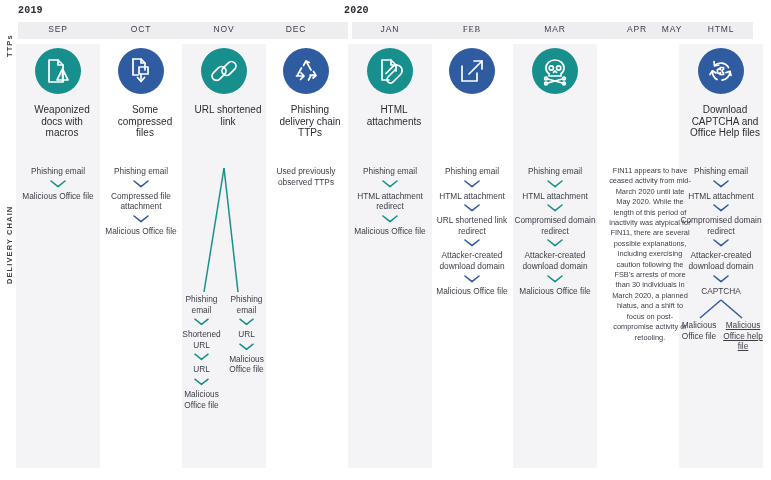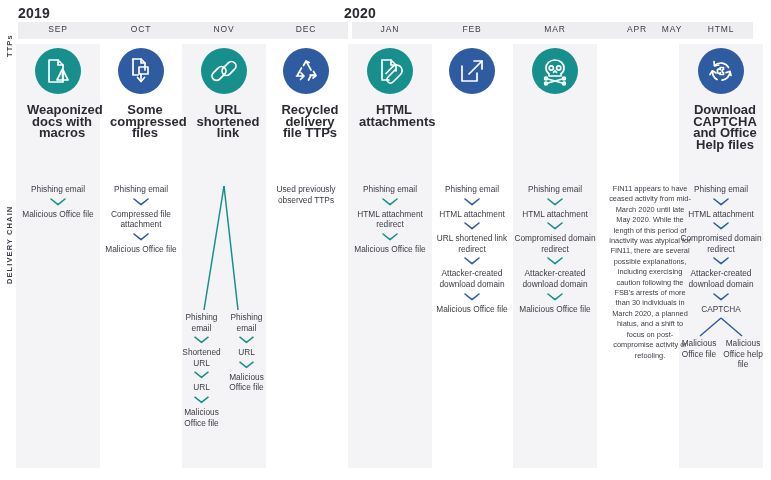--- a/index.html
+++ b/index.html
@@ -31,24 +31,25 @@
     transform: rotate(180deg);
     white-space: nowrap;
   }
   #axis-ttps { top: 26px; height: 40px; }
   #axis-chain { top: 150px; height: 190px; }
 
   
   .year {
     position: absolute;
     top: 5px;
-    font-size: 14px;
+    font-size: 10px;
     font-weight: 700;
     color: #2b2b33;
     letter-spacing: 0.2px;
+    font-family: Liberation Mono, monospace;
   }
   #year-2019 { left: 18px; }
   #year-2020 { left: 344px; }
 
   
   .month-band {
     position: absolute;
     top: 22px; height: 17px;
     background: #eeeef1;
   }
@@ -81,32 +82,32 @@
     text-align: center;
   }
   .ttp-icon {
     width: 46px; height: 46px;
     border-radius: 50%;
     margin: 0 auto 10px auto;
     display: flex; align-items: center; justify-content: center;
   }
   .ttp-icon svg { display: block; }
   .ttp-text {
-    font-size: 13px;
-    font-weight: 700;
+    font-size: 10px;
+    font-weight: 400;
     line-height: 11.5px;
     color: #2b2b33;
     padding: 0 3px;
     margin-left: 8px;
   }
 
   
   .chain-col {
     position: absolute;
-    top: 184px;
+    top: 166px;
     text-align: center;
   }
   .chain-node {
     font-size: 8.3px;
     line-height: 10.6px;
     color: #3c3c46;
     margin: 0 auto;
   }
   .chain-arrow {
     display: block;
@@ -145,23 +146,23 @@
       <div class="col-band" style="left: 16px; width: 84px;"></div>
       <div class="col-band" style="left: 182px; width: 84px;"></div>
       <div class="col-band" style="left: 348px; width: 84px;"></div>
       <div class="col-band" style="left: 513px; width: 84px;"></div>
       <div class="col-band" style="left: 679px; width: 84px;"></div>
     </div>
   <div id="month-labels">
       <div class="month-label" style="left: 58px;">SEP</div>
       <div class="month-label" style="left: 141px;">OCT</div>
       <div class="month-label" style="left: 224px;">NOV</div>
-      <div class="month-label" style="left: 306px;">DEC</div>
+      <div class="month-label" style="left: 296px;">DEC</div>
       <div class="month-label" style="left: 390px;">JAN</div>
-      <div class="month-label" style="left: 472px;">FEB</div>
+      <div class="month-label" style="left: 472px; font-family: Liberation Serif, serif;">FEB</div>
       <div class="month-label" style="left: 555px;">MAR</div>
       <div class="month-label" style="left: 637px;">APR</div>
       <div class="month-label" style="left: 672px;">MAY</div>
       <div class="month-label" style="left: 721px;">HTML</div>
     </div>
   <div id="ttp-row">
       <div class="ttp-cell" style="left: 16px; width: 84px;">
         <div class="ttp-icon" style="background: rgb(23, 144, 141);">
           <svg width="30" height="30" viewBox="0 0 30 30">
             <g fill="none" stroke="#ffffff" stroke-width="1.7" stroke-linecap="round" stroke-linejoin="round">
@@ -205,21 +206,21 @@
         <div class="ttp-icon" style="background: rgb(47, 92, 160);">
           <svg width="30" height="30" viewBox="0 0 30 30">
             <g fill="none" stroke="#ffffff" stroke-width="1.7" stroke-linecap="round" stroke-linejoin="round">
         <path d="M15 5 L20 14 M12.5 9.5 L15 5 L18.2 6.5"></path>
         <path d="M24 19 L19 19 M22.5 15.5 L25 19.5 L22 22"></path>
         <path d="M24.5 19.5 L20 19.5 L17.5 24"></path>
         <path d="M6 20 L10.5 12 M5.5 20 L13 20 M9.5 23.5 L13 20 L10 16.8"></path>
       </g>
           </svg>
         </div>
-        <div class="ttp-text">Recycled delivery file TTPs</div>
+        <div class="ttp-text">Phishing delivery chain TTPs</div>
       </div>
       <div class="ttp-cell" style="left: 348px; width: 84px;">
         <div class="ttp-icon" style="background: rgb(23, 144, 141);">
           <svg width="30" height="30" viewBox="0 0 30 30">
             <g fill="none" stroke="#ffffff" stroke-width="1.7" stroke-linecap="round" stroke-linejoin="round">
         <path d="M7 4 h9 l5 5 v6"></path>
               <path d="M16 4 v5 h5"></path>
               <path d="M7 4 v20 h7"></path>
         <path d="M21 13 L13 21 a3.5 3.5 0 0 0 5 5 L25.5 18.5 a5.5 5.5 0 0 0 -7.8 -7.8 L11 17.5"></path>
       </g>
@@ -448,20 +449,20 @@
         <div style="margin-top: 2px;">
           <svg class="branch-svg" width="60" height="22" viewBox="0 0 60 22">
         <path d="M30 2 L9 20" fill="none" stroke="#2f5ca0" stroke-width="1.5"></path>
         <path d="M30 2 L51 20" fill="none" stroke="#2f5ca0" stroke-width="1.5"></path>
           </svg>
         </div>
         <div class="branch-cols" style="gap: 4px;">
           <div class="branch-col" style="width: 40px;">
             <div class="chain-node">Malicious Office file</div>
           </div>
-          <div class="branch-col" style="width: 40px;">
+          <div class="branch-col" style="width: 40px; text-decoration: underline;">
             <div class="chain-node">Malicious Office help file</div>
           </div>
         </div>
       </div>
     </div>
 
 </div>
 
 </body></html>

